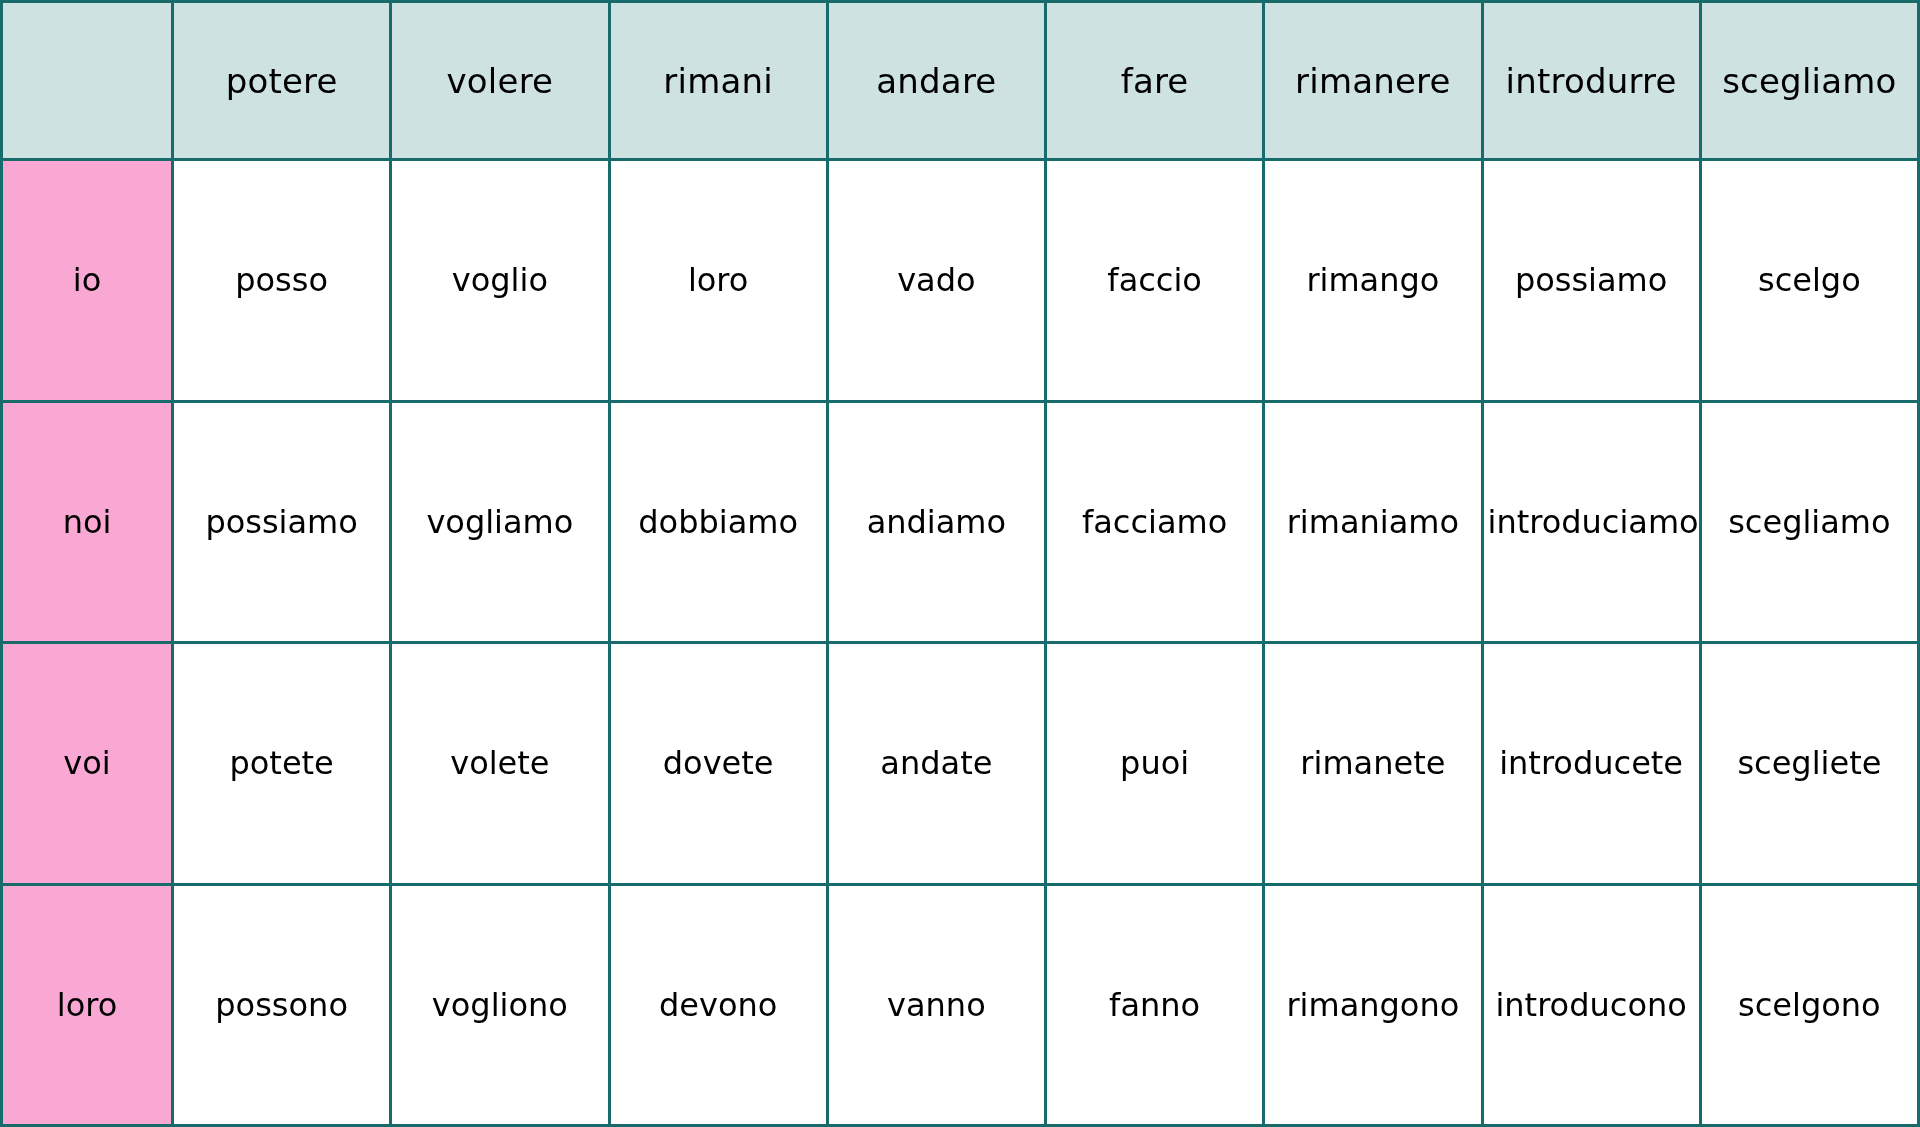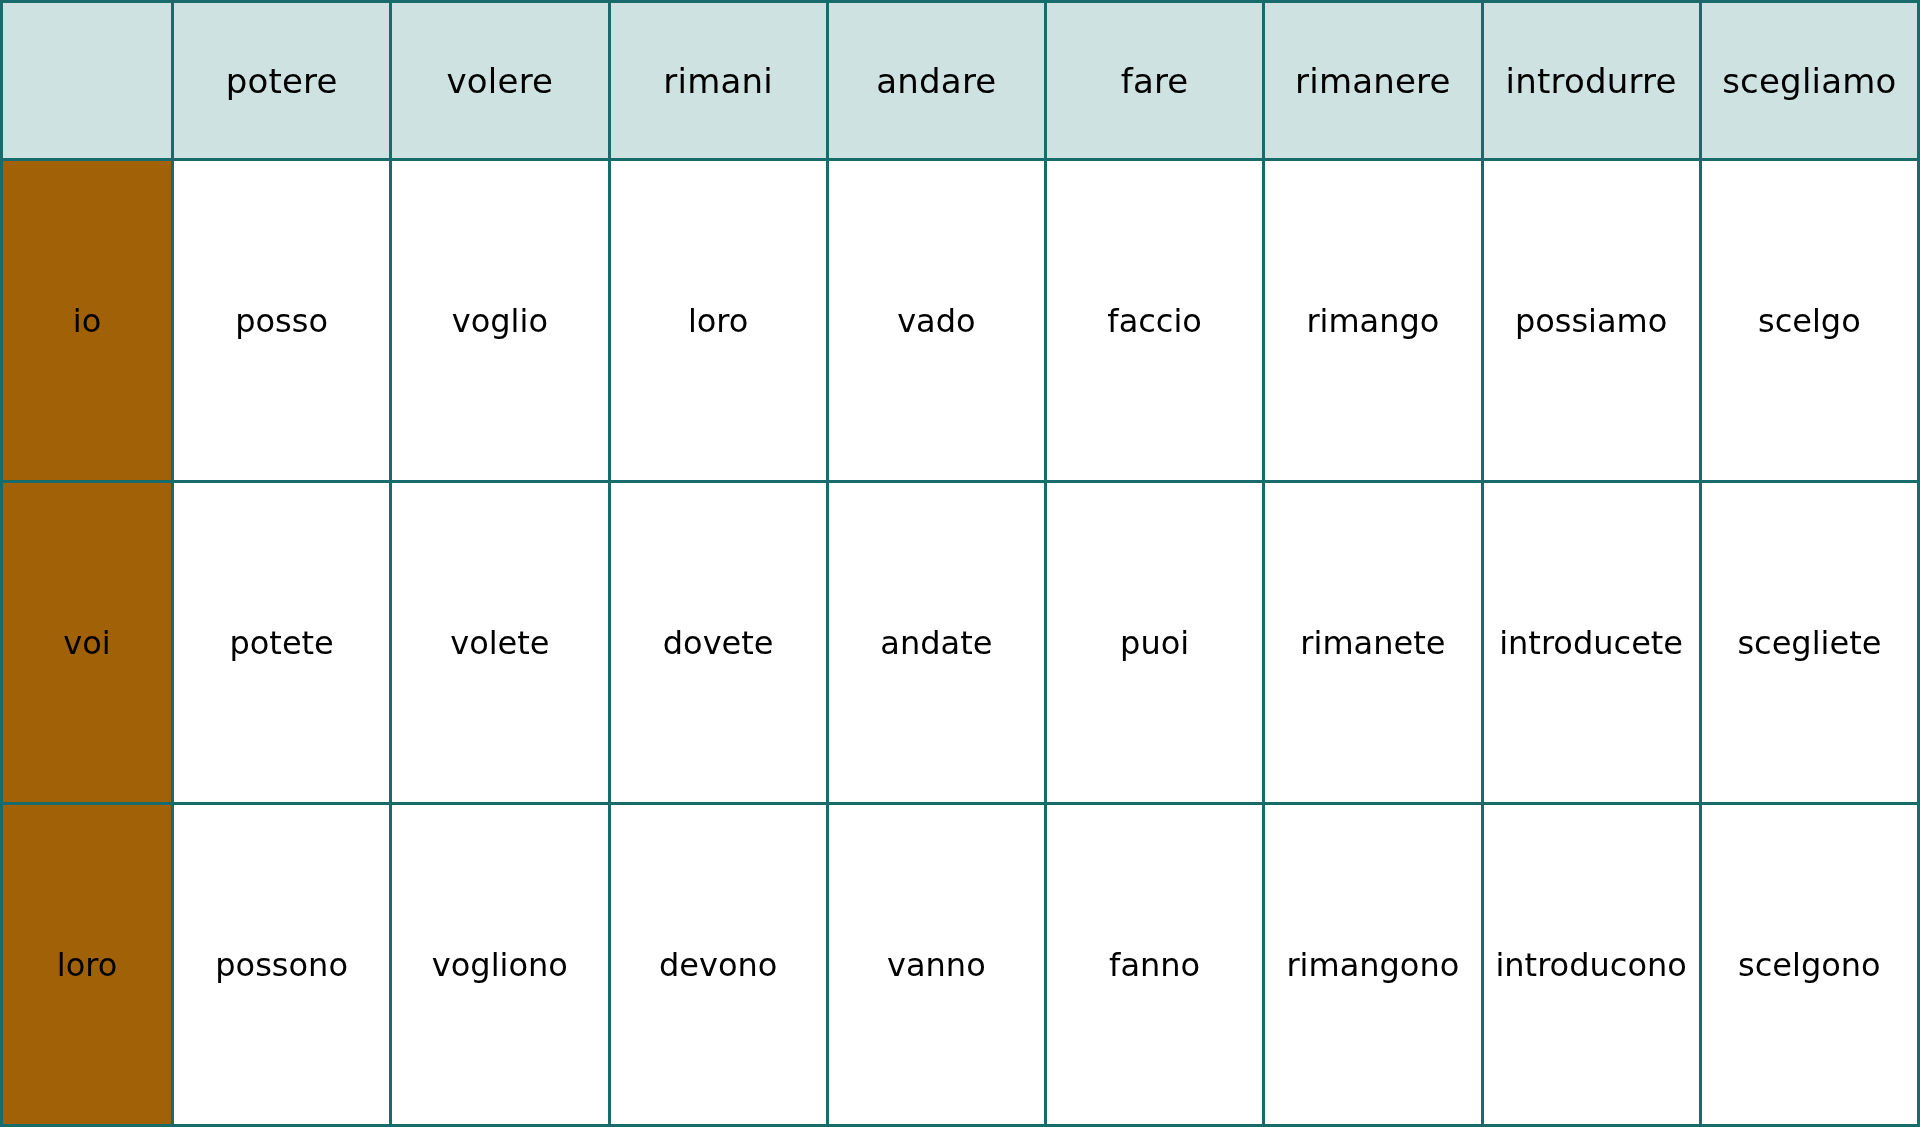--- a/index.html
+++ b/index.html
@@ -42,21 +42,21 @@
     background: #cfe2e2;
     width: 160px;
   }
   th.verb-head {
     background: #cfe2e2;
     font-weight: bold;
     font-size: 34px;
     letter-spacing: 0.2px;
   }
   td.pronoun {
-    background: #a16207;
+    background: #f9a8d4;
     font-weight: bold;
     font-size: 32px;
     width: 160px;
   }
   td.form {
     background: #ffffff;
     font-size: 32px;
     margin-left: 44px;
   }
   tbody tr { height: 162px; }
@@ -86,20 +86,31 @@
         <td class="form">posso</td>
         <td class="form">voglio</td>
         <td class="form">loro</td>
         <td class="form">vado</td>
         <td class="form">faccio</td>
         <td class="form">rimango</td>
         <td class="form">possiamo</td>
         <td class="form">scelgo</td>
       </tr>
       <tr>
+        <td class="pronoun">noi</td>
+        <td class="form">possiamo</td>
+        <td class="form">vogliamo</td>
+        <td class="form">dobbiamo</td>
+        <td class="form">andiamo</td>
+        <td class="form">facciamo</td>
+        <td class="form">rimaniamo</td>
+        <td class="form">introduciamo</td>
+        <td class="form">scegliamo</td>
+      </tr>
+      <tr>
         <td class="pronoun">voi</td>
         <td class="form">potete</td>
         <td class="form">volete</td>
         <td class="form">dovete</td>
         <td class="form">andate</td>
         <td class="form">puoi</td>
         <td class="form">rimanete</td>
         <td class="form">introducete</td>
         <td class="form">scegliete</td>
       </tr>

